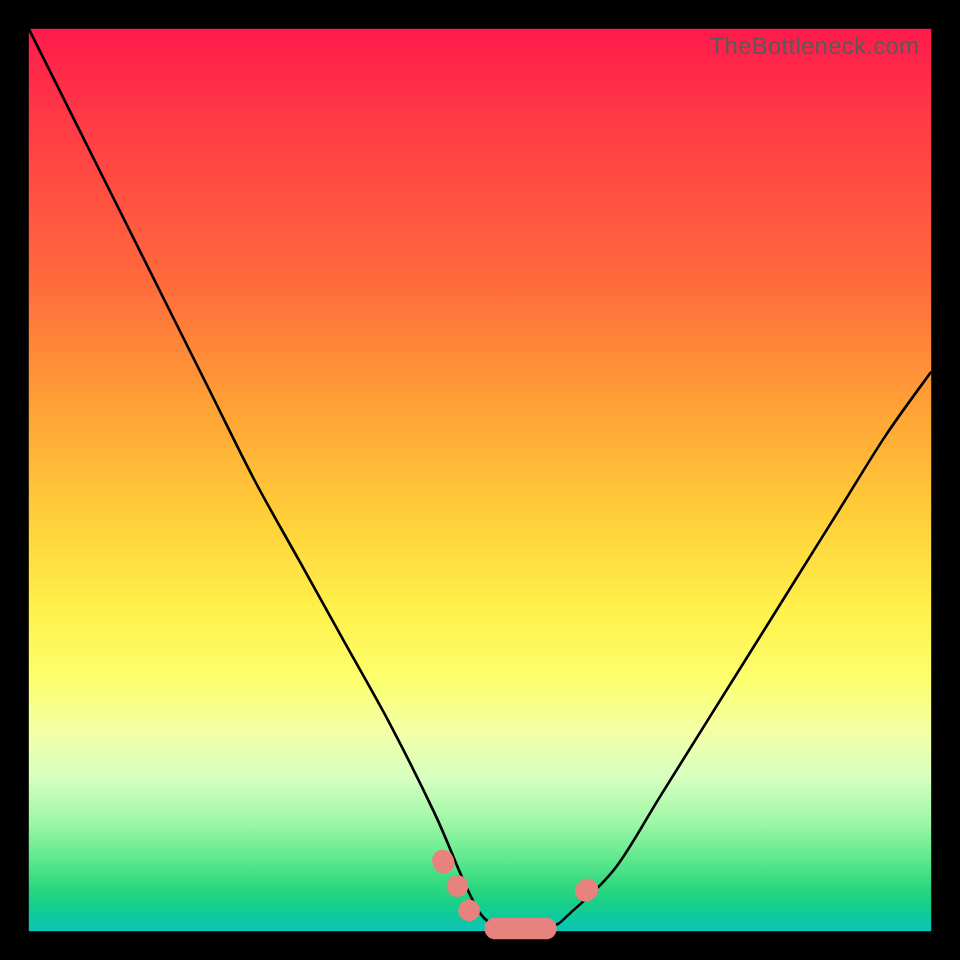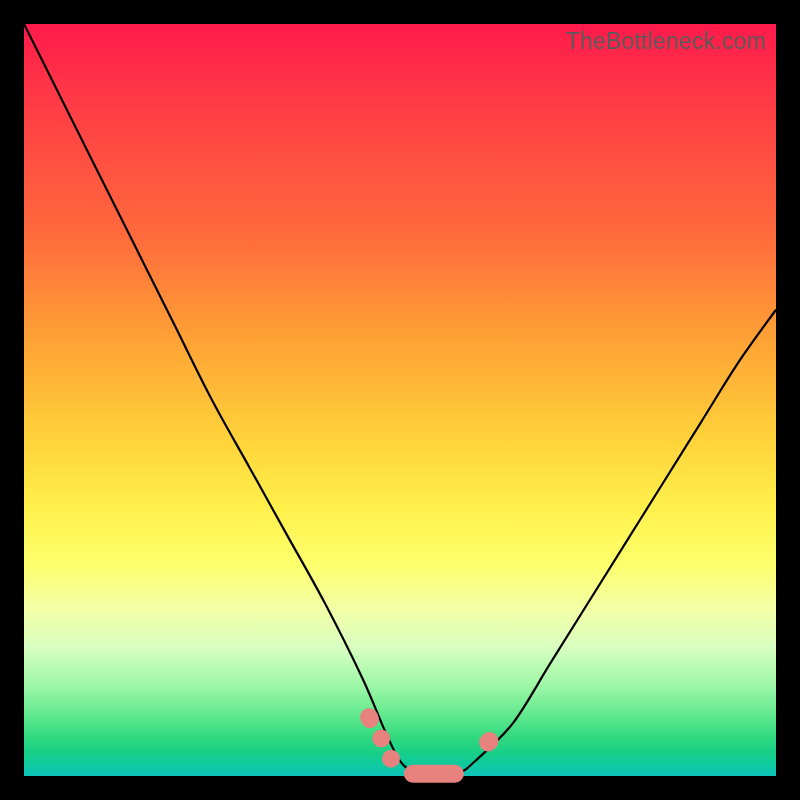--- a/index.html
+++ b/index.html
@@ -42,21 +42,21 @@
       #17cf88 97%,
       #0fc9a0 98.5%,
       #0cc4b8 100%
     );
   }
   .watermark {
     position: absolute;
     top: 4px;
     right: 10px;
     color: #5a5a5a;
-    font-size: 23px;
+    font-size: 20px;
     letter-spacing: 0.2px;
     user-select: none;
   }
   svg.curve {
     position: absolute;
     left: 0;
     top: 0;
     width: 752px;
     height: 752px;
     overflow: visible;

